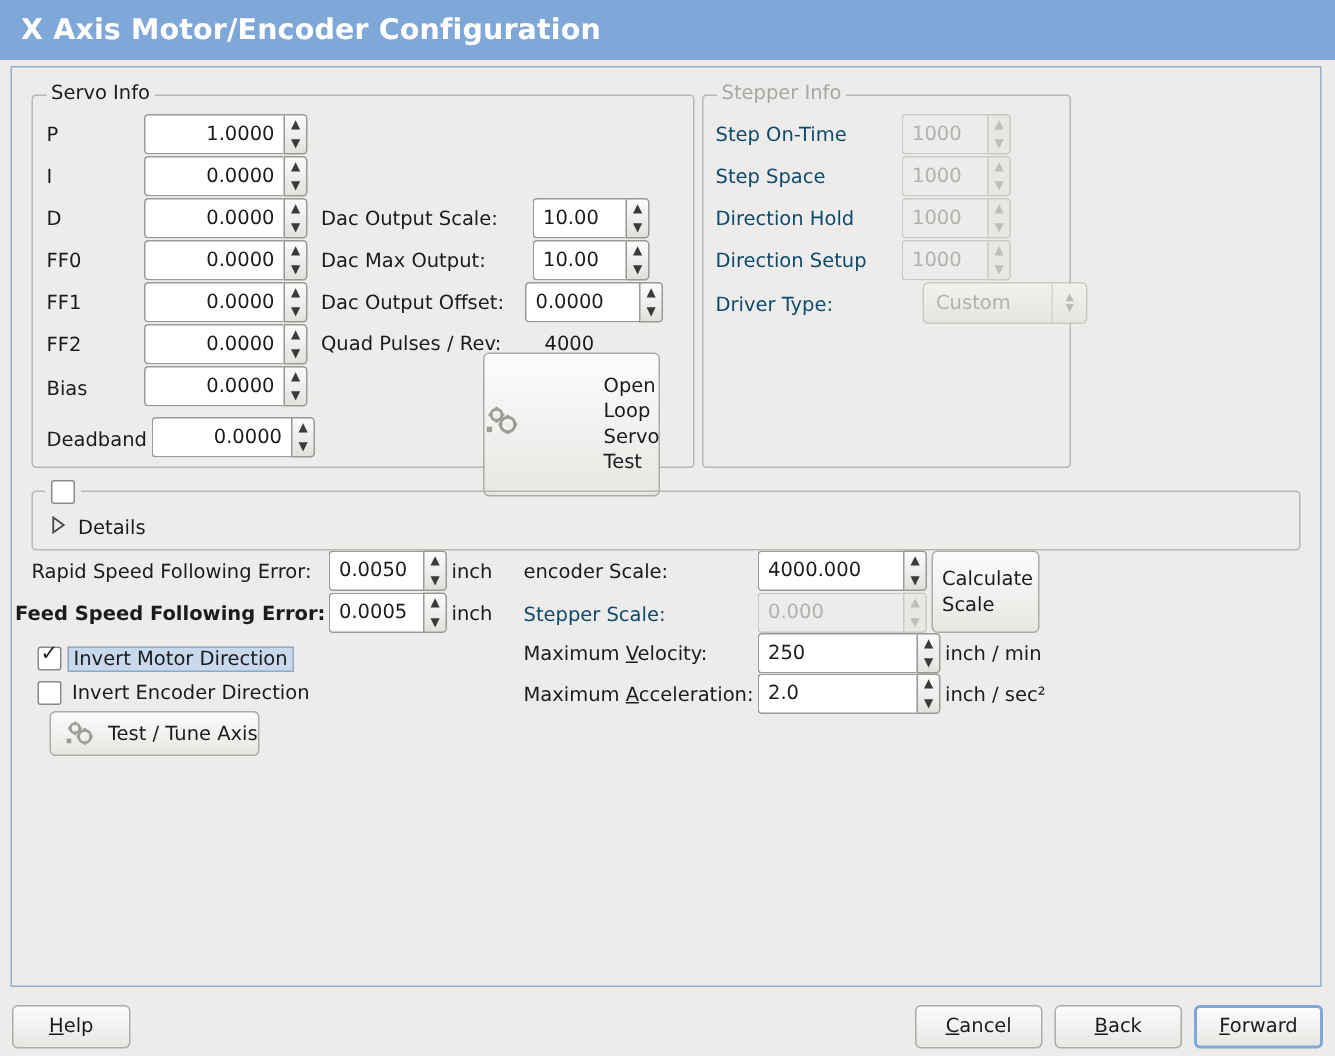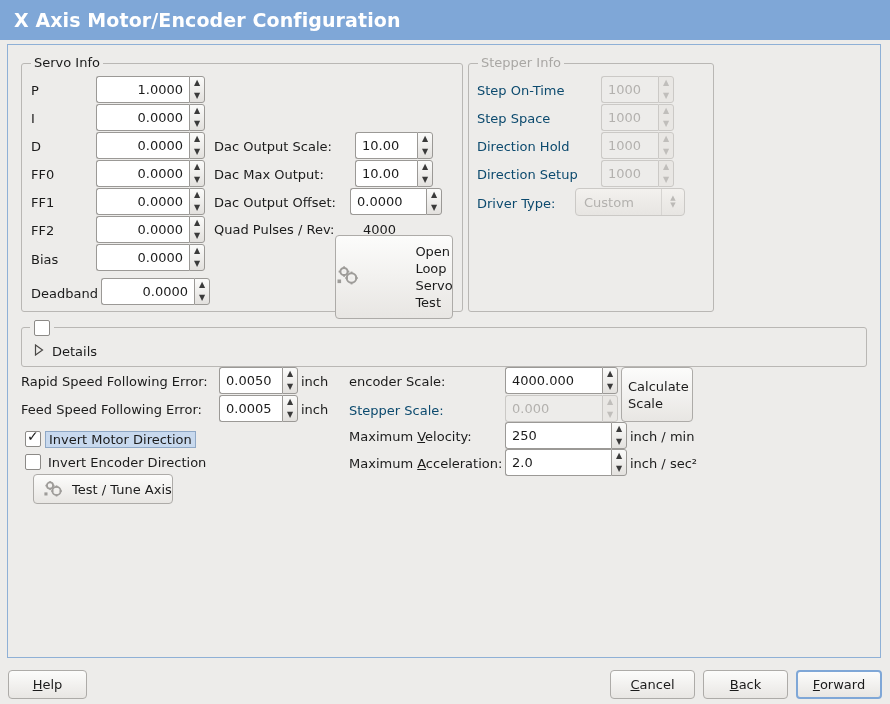--- a/index.html
+++ b/index.html
@@ -87,21 +87,21 @@
   
   .spin.dis .fld { background: #edecea; color: #b3b1ae; border-color: #cbc9c6; }
   .spin.dis .btns { background: #e9e7e4; border-color: #cbc9c6; }
   .spin.dis .btns .ar { color: #c0bebb; }
 
   
   .combo {
     position: absolute; height: 28px; box-sizing: border-box;
     border: 1px solid #cbc9c6; border-radius: 4px;
     background: linear-gradient(#f3f1ee, #e7e5e2);
-    display: flex; align-items: center;
+    display: flex; align-items: center; margin-left: 40px;
   }
   .combo .cval { flex: 1 1 auto; padding-left: 8px; font-size: 13px; color: #b3b1ae; }
   .combo .csep { width: 1px; align-self: stretch; background: #d6d4d1; }
   .combo .carr {
     width: 22px; display: flex; flex-direction: column;
     align-items: center; justify-content: center;
     font-size: 7px; line-height: 7px; color: #bcbab7;
   }
 
   
@@ -245,21 +245,21 @@
       <div class="fld left">0.0000</div>
       <div class="btns">
         <div class="ar up">▲</div>
         <div class="ar dn">▼</div>
       </div>
     </div>
 
     <div class="lbl" style="left:206px; top:177px;">Quad Pulses / Rev:</div>
     <div class="lbl" style="left:355px; top:177px;">4000</div>
 
-    <div class="btn" style="left:327px; top:190px; width:118px; height:84px;gap:42px;">
+    <div class="btn" style="left:314px; top:190px; width:118px; height:96px;gap:42px;">
       <span class="gear" style="margin-right:12px;">
         <svg width="26" height="24" viewBox="0 0 26 24" aria-hidden="true">
           <g fill="none" stroke="#9e9c99" stroke-width="2">
             <circle cx="9" cy="7.5" r="3.6"></circle>
             <circle cx="16.5" cy="14" r="4.8"></circle>
           </g>
           <g fill="#9e9c99">
             <rect x="8.2" y="2.3" width="1.8" height="2.2"></rect>
             <rect x="8.2" y="10.6" width="1.8" height="2.2"></rect>
             <rect x="3.6" y="6.7" width="2.2" height="1.8"></rect>
@@ -345,21 +345,21 @@
     <div class="lbl" style="left:13px; top:329px;">Rapid Speed Following Error:</div>
     <div class="spin" style="left:211px; top:322px; width:79px;">
       <div class="fld left">0.0050</div>
       <div class="btns">
         <div class="ar up">▲</div>
         <div class="ar dn">▼</div>
       </div>
     </div>
     <div class="unit" style="left:293px; top:329px;">inch</div>
 
-    <div class="lbl" style="left:13px; top:357px;">Feed Speed Following Error:</div>
+    <div class="lbl" style="left:2px; top:357px;font-weight:bold;">Feed Speed Following Error:</div>
     <div class="spin" style="left:211px; top:350px; width:79px;">
       <div class="fld left">0.0005</div>
       <div class="btns">
         <div class="ar up">▲</div>
         <div class="ar dn">▼</div>
       </div>
     </div>
     <div class="unit" style="left:293px; top:357px;">inch</div>
 
     <div class="cbrow" style="left:17px; top:386px;">

